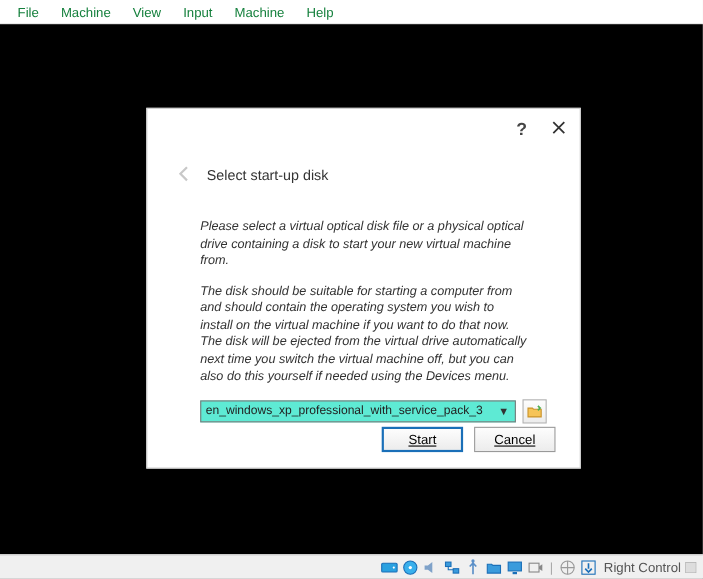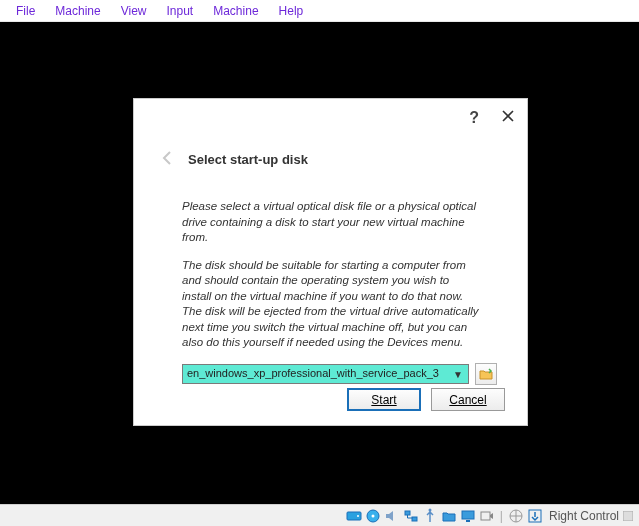--- a/index.html
+++ b/index.html
@@ -14,21 +14,21 @@
     position: relative;
   }
   .menubar {
     position: absolute;
     top: 0; left: 0; right: 0;
     height: 22px;
     background: #ffffff;
     display: flex;
     align-items: center;
     padding-left: 6px;
-    color: #6d28d9;
+    color: #15803d;
     font-size: 12px;
     border-bottom: 1px solid #e8e8e8;
     box-sizing: border-box;
   }
   .menubar .item {
     padding: 2px 10px;
     cursor: default;
   }
   .vm-display {
     position: absolute;
@@ -96,21 +96,20 @@
   }
   .dialog .topctrls .help { font-weight: bold; font-size:16px;}
   .dialog .topctrls .close { font-size: 16px; }
   .dialog .header {
     position: absolute;
     top: 50px;
     left: 24px;
     display: flex;
     align-items: center;
     gap: 12px;
-    font-weight: bold;
   }
   .dialog .back-arrow {
     color: #bdbdbd;
     font-size: 18px;
     line-height: 1;
   }
   .dialog .title {
     font-size: 13px;
     color: #333;
   }

